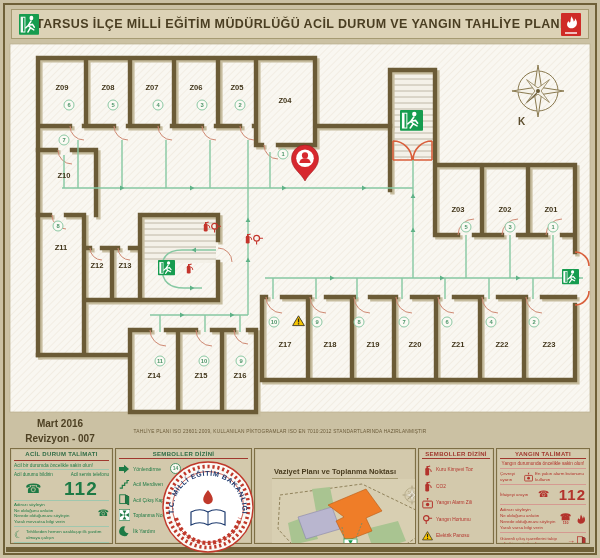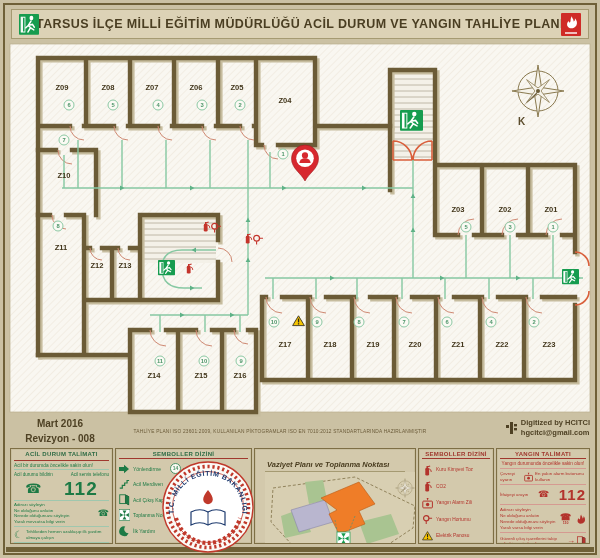--- a/index.html
+++ b/index.html
@@ -346,37 +346,23 @@
       <rect width="20" height="23" fill="#cf2b27" rx="1"></rect>
       <g color="#ffffff">
           <use href="#i-flames" transform="translate(4,2) scale(1.1)"></use>
         </g>
       <path d="M4,20 H16" stroke="#fff" stroke-width="1.4"></path>
     </svg>
   </div>
 
   <div class="meta-left">
     <div>Mart 2016</div>
-    <div>Revizyon - 008</div>
+    <div>Revizyon - 007</div>
   </div>
   <div class="iso-note">TAHLİYE PLANI ISO 23601:2009, KULLANILAN PİKTOGRAMLAR ISO EN 7010:2012 STANDARTLARINDA HAZIRLANMIŞTIR</div>
-  <div class="digi">
-    <svg width="13" height="14" viewBox="0 0 13 14">
-      <g fill="#4e4124">
-          <rect x="5" y="1" width="3" height="12"></rect>
-          <rect x="1" y="4" width="3" height="3"></rect>
-          <rect x="9" y="3" width="3" height="2.4"></rect>
-          <rect x="9" y="7" width="3" height="2.4"></rect>
-        </g>
-    </svg>
-    <div>
-      <div>Digitized by HCITCI</div>
-      <div>hgcitci@gmail.com</div>
-    </div>
-  </div>
 
   <div class="panel p1 gtxt">
     <div class="ph-t green">ACİL DURUM TALİMATI</div>
     <div class="p1-intro">Acil bir durumda öncelikle sakin olun!</div>
     <div class="p1-cols">
       <span>Acil durumu bildirin</span>
       <span>Acil servis telefonu</span>
     </div>
     <div class="p1-phone">
       <span class="ph-ic">☎</span>
@@ -440,21 +426,21 @@
       <span>İlk Yardım</span>
     </div>
     <div class="p2-row">
       <svg class="mini" viewBox="0 0 11 13" color="#86c8a2">
           <use href="#i-route"></use>
         </svg>
       <span>Tahliye Yolu</span>
     </div>
   </div>
 
-  <div class="panel p3" style="padding:10px;font-style:italic;">
+  <div class="panel p3" style="padding:17px;">
     <div class="p3-t">Vaziyet Planı ve Toplanma Noktası</div>
     <svg width="158" height="80" viewBox="0 0 158 80">
       <rect x="0" y="0" width="158" height="80" fill="#d8cfb2"></rect>
       <polygon points="8,16 90,5 150,34 148,56 118,76 30,76 6,50" fill="none" stroke="#7d6f45" stroke-width="0.8" stroke-dasharray="3,2"></polygon>
       <polygon points="40,10 58,8 62,28 44,32" fill="#a9c491"></polygon>
       <polygon points="16,44 38,36 46,60 20,66" fill="#a9c491"></polygon>
       <polygon points="94,50 126,42 134,62 102,72" fill="#a9c491"></polygon>
       <polygon points="26,38 60,28 68,50 34,60" fill="#b9b6cf" stroke="#8886a8" stroke-width="0.6"></polygon>
       <polygon points="56,26 94,10 110,32 94,39 100,52 74,62 64,42 72,38" fill="#ef7d28" stroke="#b85a14" stroke-width="0.6"></polygon>
       <path d="M70,48 L73,64 M90,44 L83,62" stroke="#5f8f72" stroke-width="0.8" stroke-dasharray="2,1.5" fill="none"></path>

